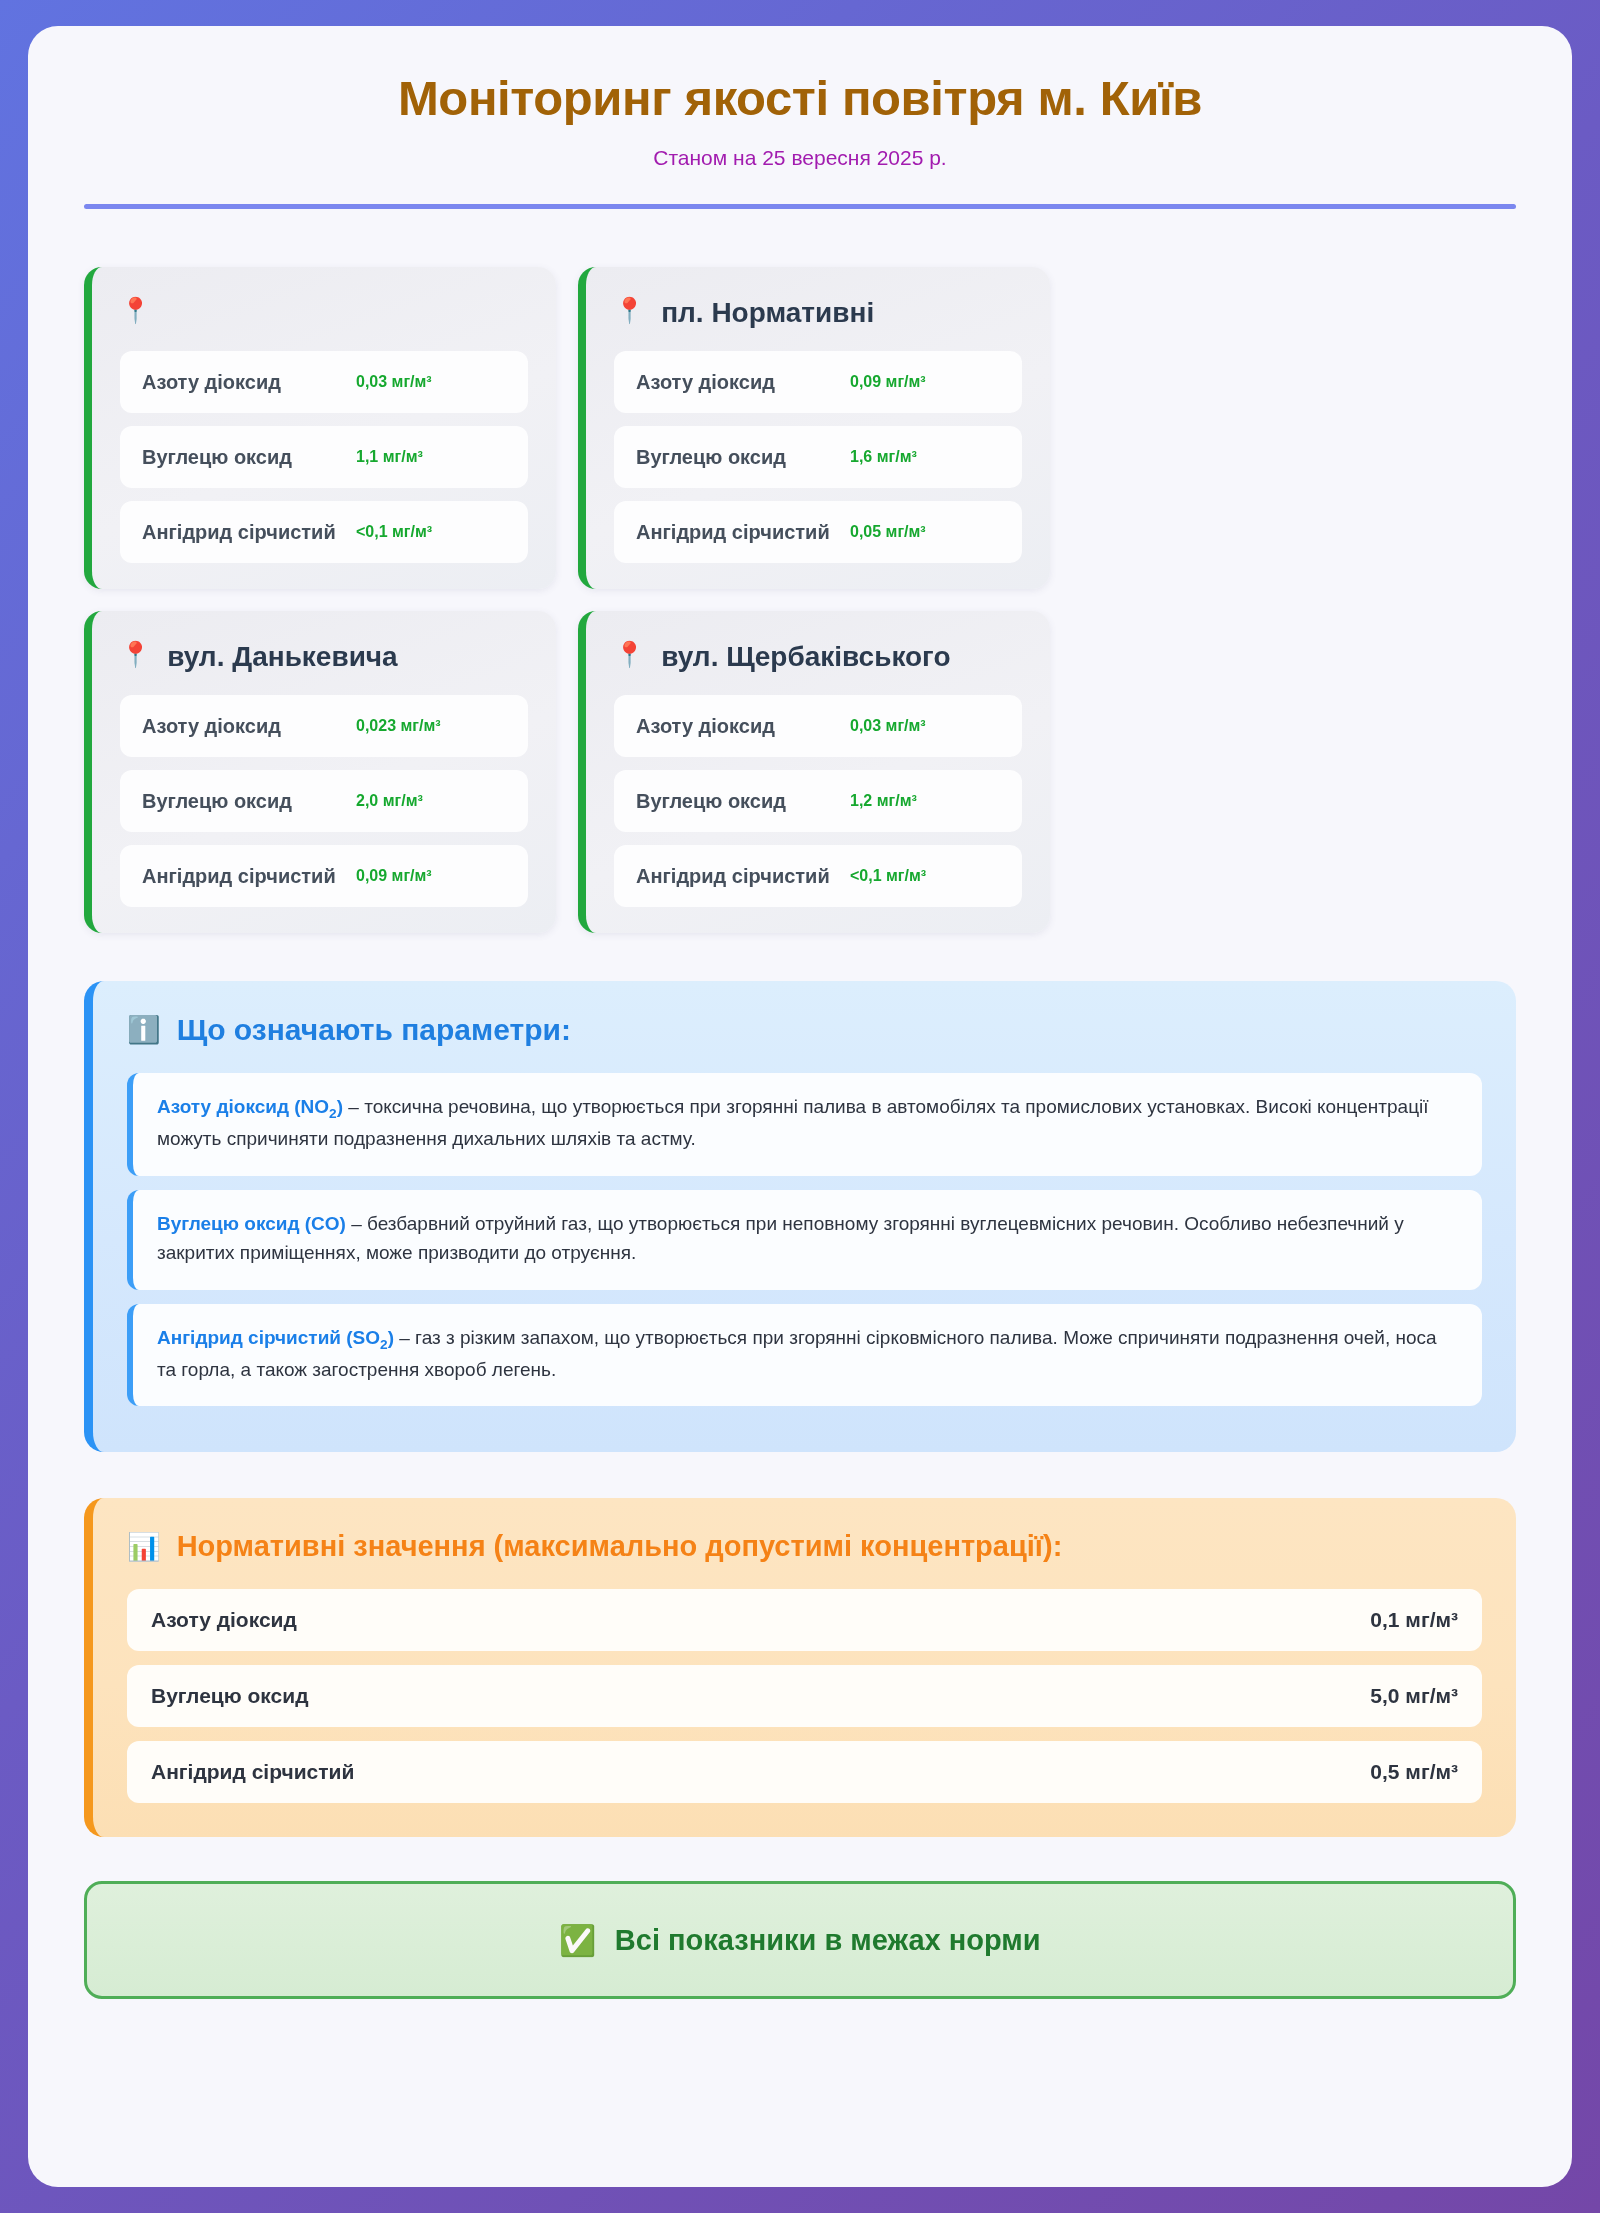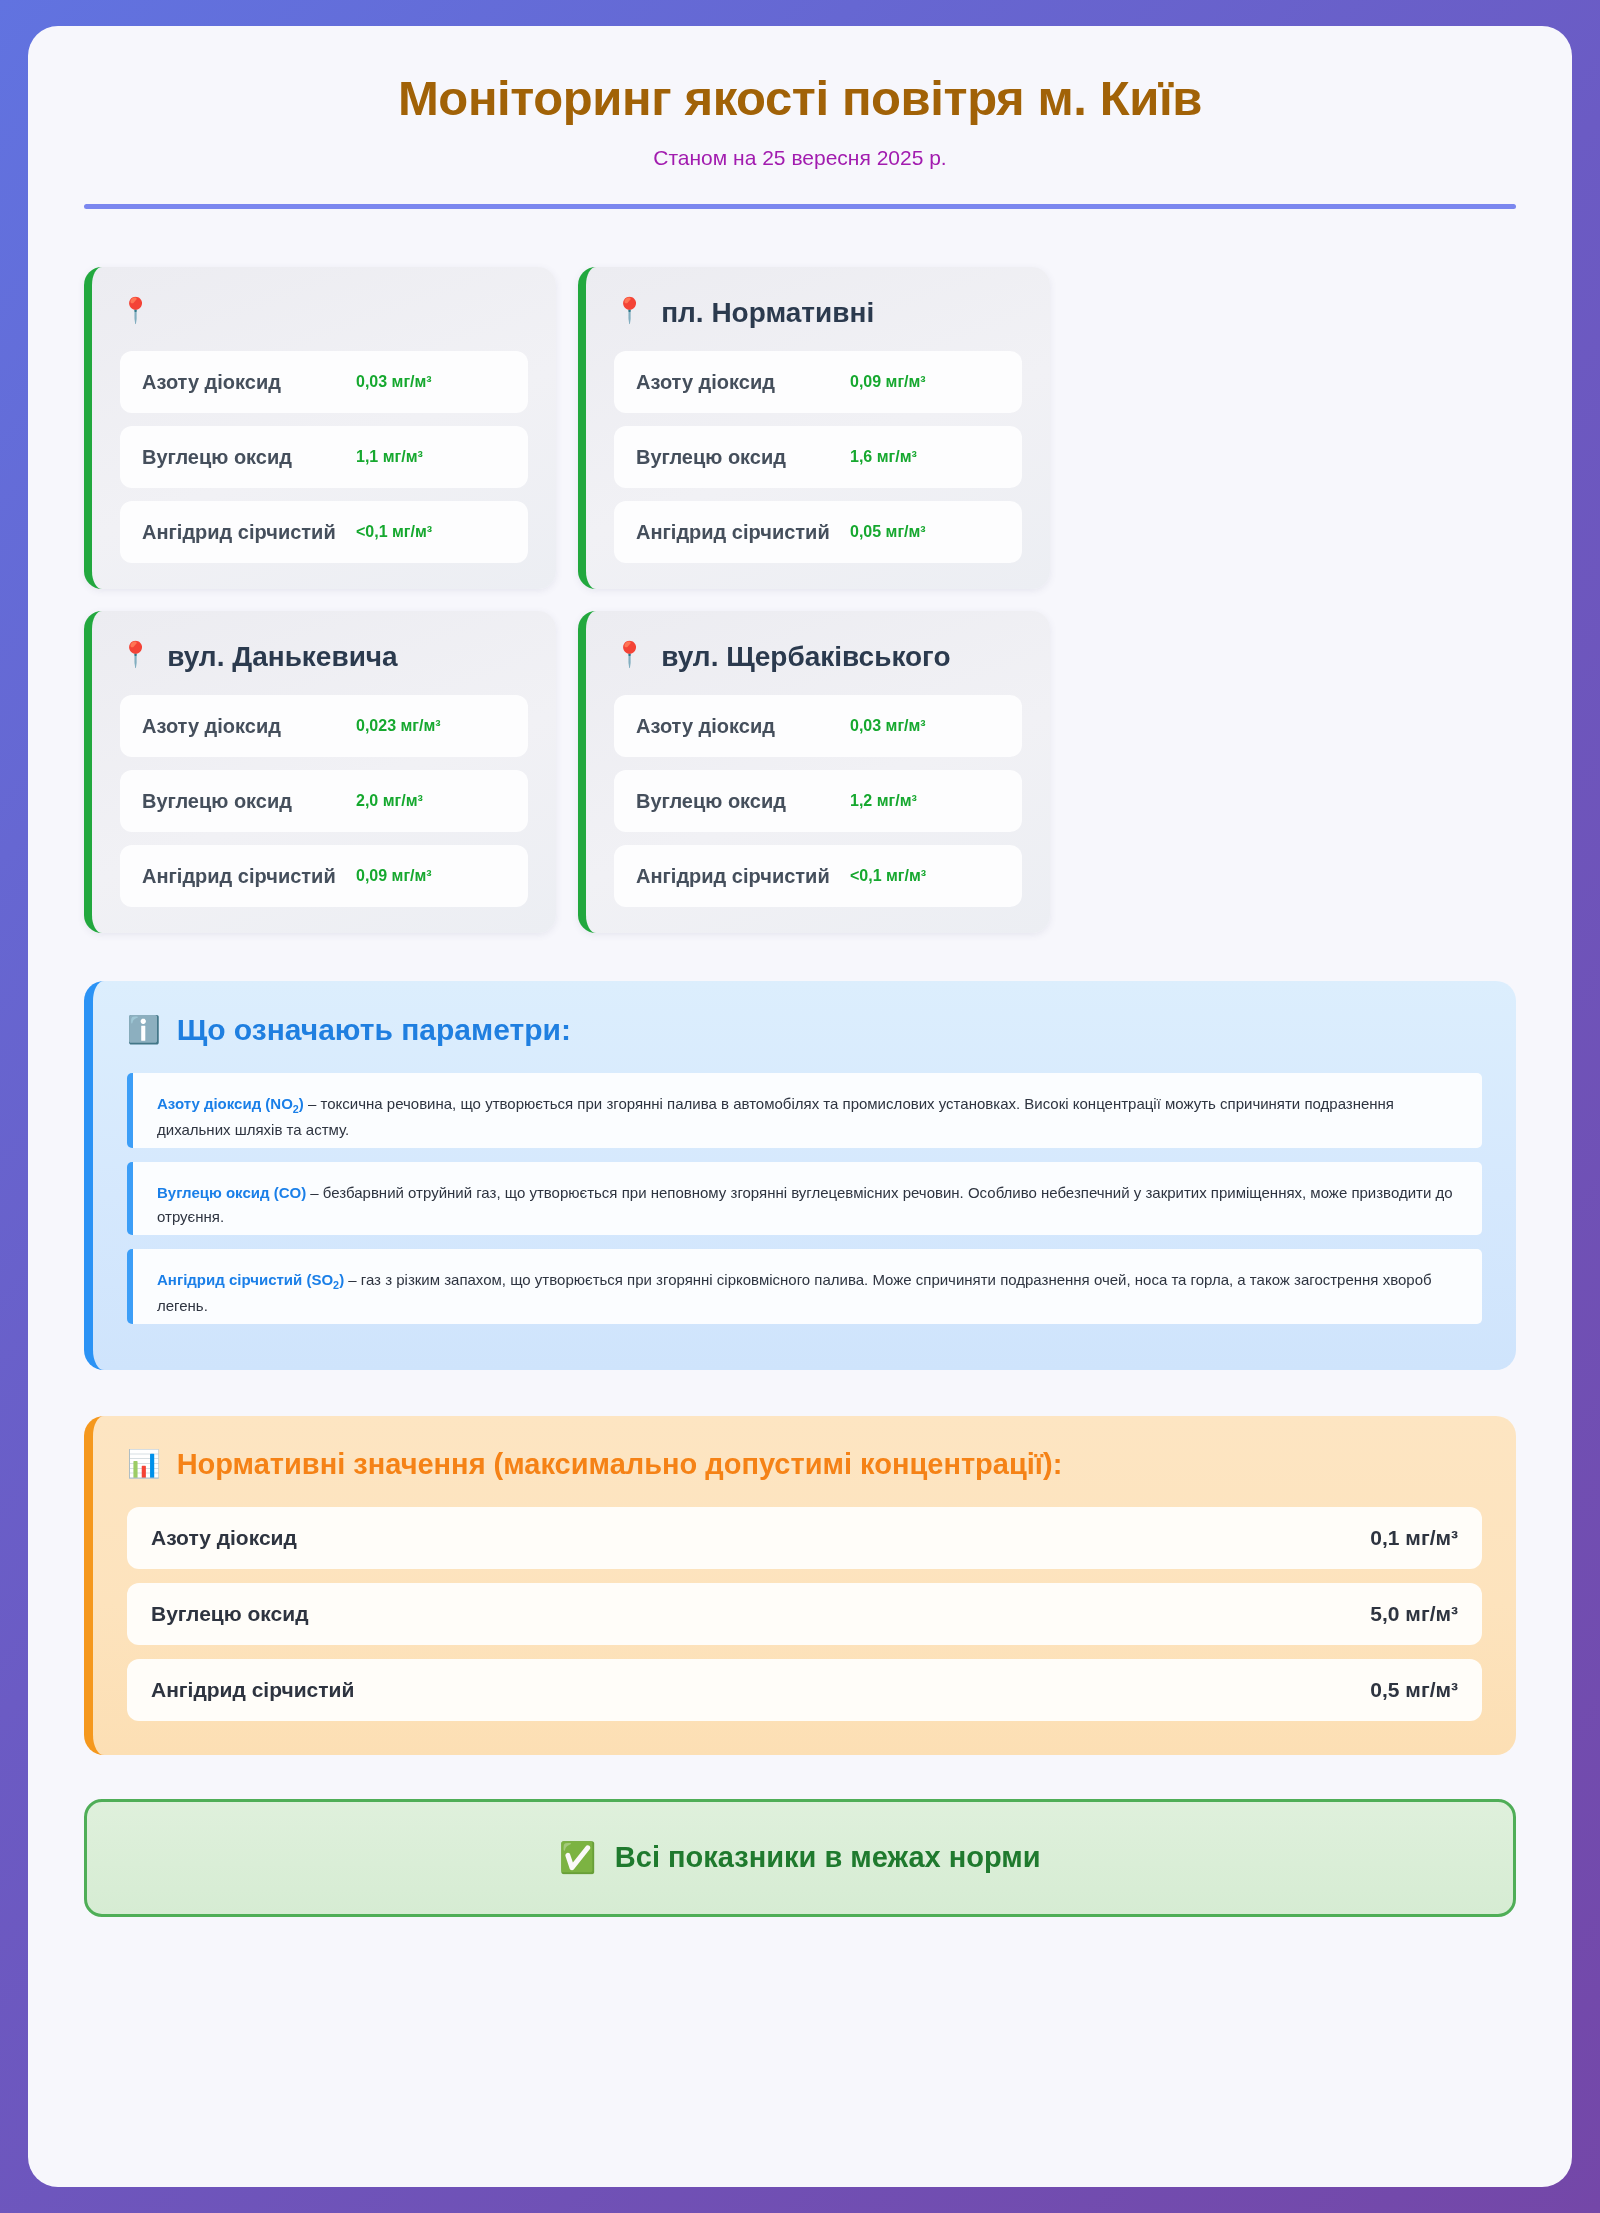--- a/index.html
+++ b/index.html
@@ -131,24 +131,24 @@
     font-size: 30px;
     font-weight: bold;
     color: #1f7fe0;
     padding-bottom: 26px;
   }
   .panel-title .emoji { font-size: 27px; }
 
   .info-item {
     background: #fbfdff;
     border-left: 6px solid #3c9ef7;
-    border-radius: 5px;
-    padding: 19px 24px 7px 24px;
+    border-radius: 12px;
+    padding: 19px 24px 22px 24px;
     margin-bottom: 14px;
-    font-size: 15px;
+    font-size: 19px;
     line-height: 1.55;
     color: #2e3440;
   }
   .info-item:last-child { margin-bottom: 12px; }
 
   .info-item b { color: #1a7fe8; }
   .info-item sub { font-size: 0.72em; }
 
   
   .norms-panel {

